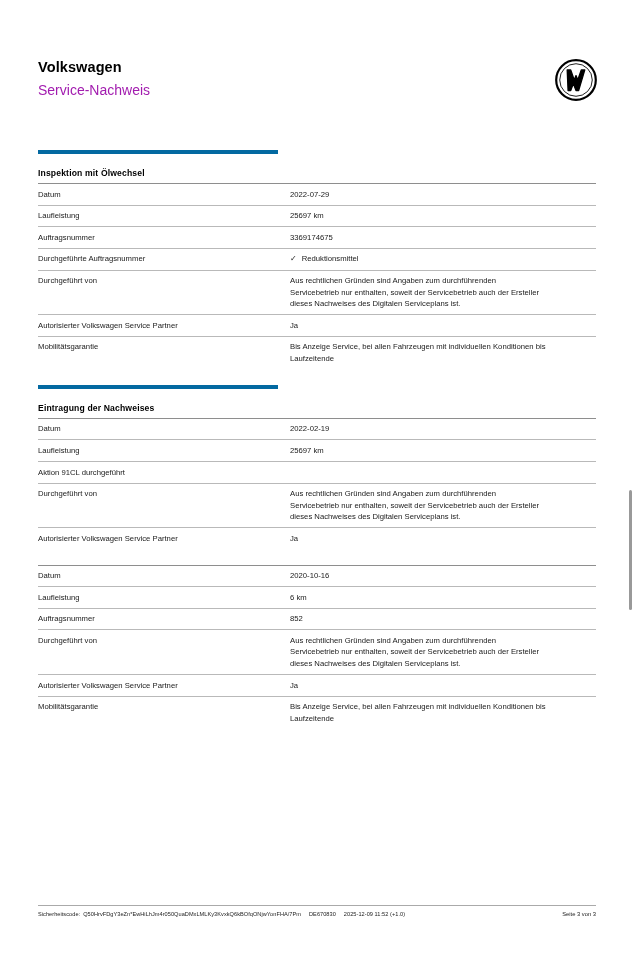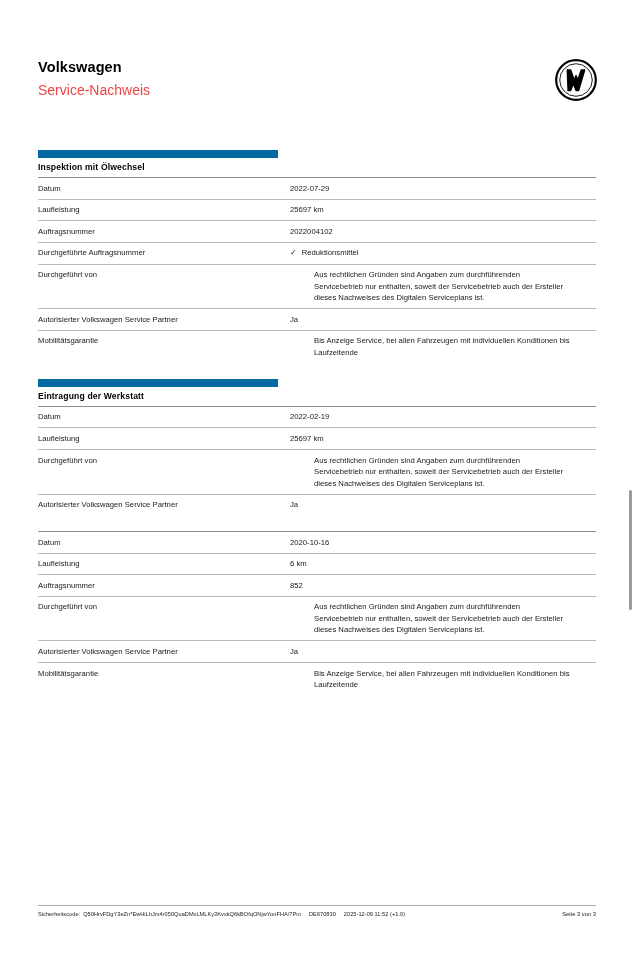--- a/index.html
+++ b/index.html
@@ -39,21 +39,21 @@
   .brand {
     font-size: 14.5px;
     font-weight: bold;
     color: #000;
     letter-spacing: 0.1px;
     line-height: 1.25;
   }
   .subtitle {
     font-size: 14px;
     font-weight: normal;
-    color: #ef4444;
+    color: #a21caf;
     margin-top: 6px;
     line-height: 1.25;
   }
   .vw-logo {
     position: absolute;
     right: 0;
     top: 0;
     width: 44px;
     height: 44px;
   }
@@ -61,23 +61,23 @@
   .content {
     position: absolute;
     left: 38px;
     top: 150px;
     width: 558px;
   }
   .section {
     margin-bottom: 16px;
   }
   .section-title-wrap {
-    border-top: 8px solid #0369a1;
+    border-top: 4px solid #0369a1;
     width: 240px;
-    padding-top: 4px;
+    padding-top: 14px;
   }
   .section-title {
     font-size: 8.6px;
     font-weight: bold;
     color: #000;
     padding-bottom: 5px;
     letter-spacing: 0.15px;
   }
   table.rows {
     width: 558px;
@@ -102,21 +102,20 @@
     padding-left: 12px;
     color: #111;
   }
   td.value {
     width: 306px;
     padding-left: 4px;
     color: #111;
   }
   .multiline span {
     display: block;
-    margin-left: 24px;
   }
   .check {
     display: inline-block;
     margin-right: 5px;
     font-size: 8px;
   }
   
   .footer {
     position: absolute;
     left: 38px;
@@ -181,21 +180,21 @@
               <tr>
             <td class="label">Datum</td>
             <td class="value">2022-07-29</td>
           </tr>
           <tr>
             <td class="label">Laufleistung</td>
             <td class="value">25697 km</td>
           </tr>
           <tr>
             <td class="label">Auftragsnummer</td>
-            <td class="value">2022004102</td>
+            <td class="value">3369174675</td>
           </tr>
           <tr>
             <td class="label">Durchgeführte Auftragsnummer</td>
             <td class="value"><span class="check">✓</span><span>Reduktionsmittel</span></td>
           </tr>
           <tr>
             <td class="label">Durchgeführt von</td>
             <td class="value multiline">
               <span>Aus rechtlichen Gründen sind Angaben zum durchführenden</span>
               <span>Servicebetrieb nur enthalten, soweit der Servicebetrieb auch der Ersteller</span>
@@ -212,33 +211,36 @@
               <span>Bis Anzeige Service, bei allen Fahrzeugen mit individuellen Konditionen bis</span>
               <span>Laufzeitende</span>
             </td>
           </tr>
         </tbody>
           </table>
       </div>
 
       <div class="section">
         <div class="section-title-wrap">
-          <div class="section-title">Eintragung der Werkstatt</div>
+          <div class="section-title">Eintragung der Nachweises</div>
         </div>
         <table class="rows">
           <tbody>
               <tr>
             <td class="label">Datum</td>
             <td class="value">2022-02-19</td>
           </tr>
           <tr>
             <td class="label">Laufleistung</td>
             <td class="value">25697 km</td>
           </tr>
           <tr>
+            <td class="label" colspan="2">Aktion 91CL durchgeführt</td>
+          </tr>
+          <tr>
             <td class="label">Durchgeführt von</td>
             <td class="value multiline">
               <span>Aus rechtlichen Gründen sind Angaben zum durchführenden</span>
               <span>Servicebetrieb nur enthalten, soweit der Servicebetrieb auch der Ersteller</span>
               <span>dieses Nachweises des Digitalen Serviceplans ist.</span>
             </td>
           </tr>
           <tr>
             <td class="label">Autorisierter Volkswagen Service Partner</td>
             <td class="value">Ja</td>

